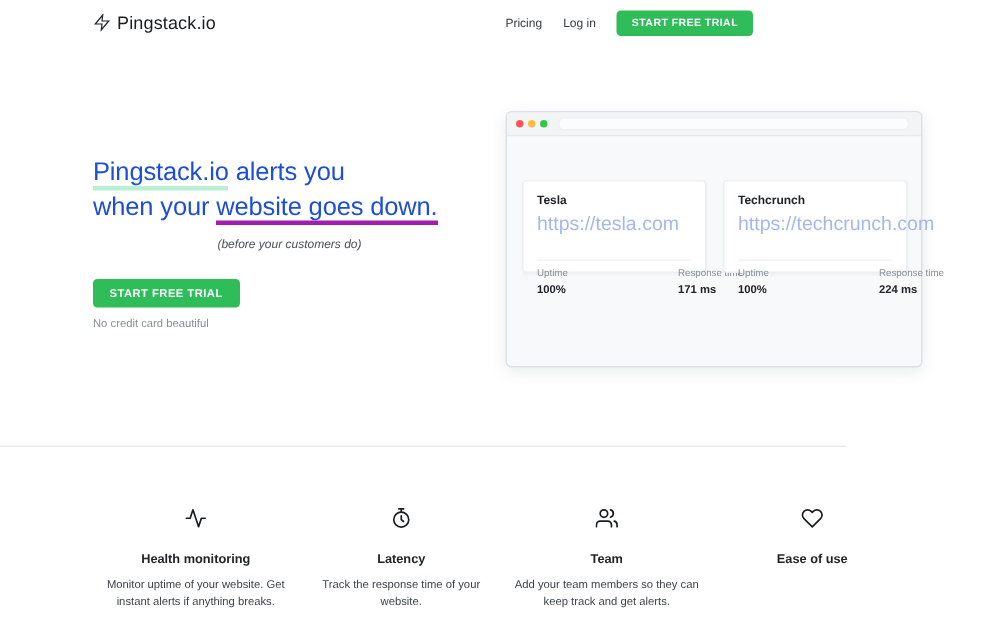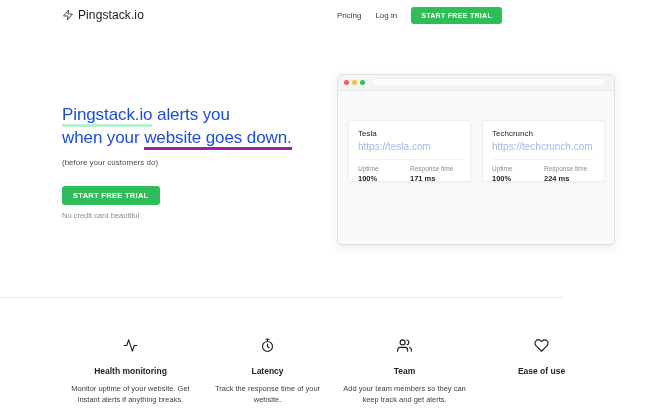--- a/index.html
+++ b/index.html
@@ -31,21 +31,21 @@
   .btn-nav { font-size: 7px; padding: 5px 10px; }
 
   
   .hero-left { position: absolute; left: 62px; top: 103px; width: 262px; }
   .hero-heading {
     font-size: 17px; font-weight: 400; color: #1d4ed8;
     line-height: 23px; letter-spacing: -0.1px;
   }
   .hl-mint { border-bottom: 3px solid #b9eed3; }
   .hl-pink { border-bottom: 3px solid #a21caf; }
-  .hero-sub { margin-top: 9px; font-size: 8px; color: #495057; }
+  .hero-sub { margin-top: 9px; font-size: 8px; font-style: italic; color: #495057; text-align: center; }
   .btn-hero { margin-top: 19px; font-size: 7.5px; padding: 5px 11px; display: inline-block; }
   .hero-note { margin-top: 6px; font-size: 7.5px; color: #868e96; }
 
   
   .browser {
     position: absolute; left: 337px; top: 74px; width: 278px; height: 171px;
     background: #f8f9fb; border: 1px solid #dde1e6; border-radius: 4px;
     box-shadow: 0 3px 10px rgba(60, 66, 87, 0.10);
   }
   .browser-bar {
@@ -61,25 +61,26 @@
     flex: 1; height: 9px; margin-left: 4px; margin-right: 2px;
     background: #fbfcfd; border-radius: 4px; border: 1px solid #eef0f3;
   }
   .browser-body { display: flex; gap: 11px; padding: 29px 10px 0 10px; }
   .monitor-card {
     width: 123px; height: 62px; background: #ffffff;
     border: 1px solid #eceef1; border-radius: 3px;
     box-shadow: 0 1px 2px rgba(0,0,0,0.04);
     padding: 8px 9px;
   }
-  .card-title { font-size: 8px; font-weight: 400; color: #212529; }
-  .card-url { font-size: 10px; color: #a4b8ef; margin-top: 3px; }
+  .card-title { font-size: 8px; font-weight: 700; color: #212529; }
+  .card-url { font-size: 13px; color: #a4b8ef; margin-top: 3px; }
   .card-stats {
-    display: flex; margin-top: 7px; padding-top: 5px;
+    display: flex; margin-top: 17px; padding-top: 5px;
     border-top: 1px solid #f1f3f5;
+    gap: 42px;
   }
   .stat { min-width: 44px; margin-right: 8px; }
   .stat-label { font-size: 6.5px; color: #868e96; }
   .stat-value { font-size: 7.5px; font-weight: 700; color: #212529; margin-top: 2px; }
 
   
   .divider { position: absolute; top: 297px; left: 0; right: 0; height: 1px; background: #e9ecef; }
   .features {
     position: absolute; top: 338px; left: 62px; width: 548px;
     display: flex;

